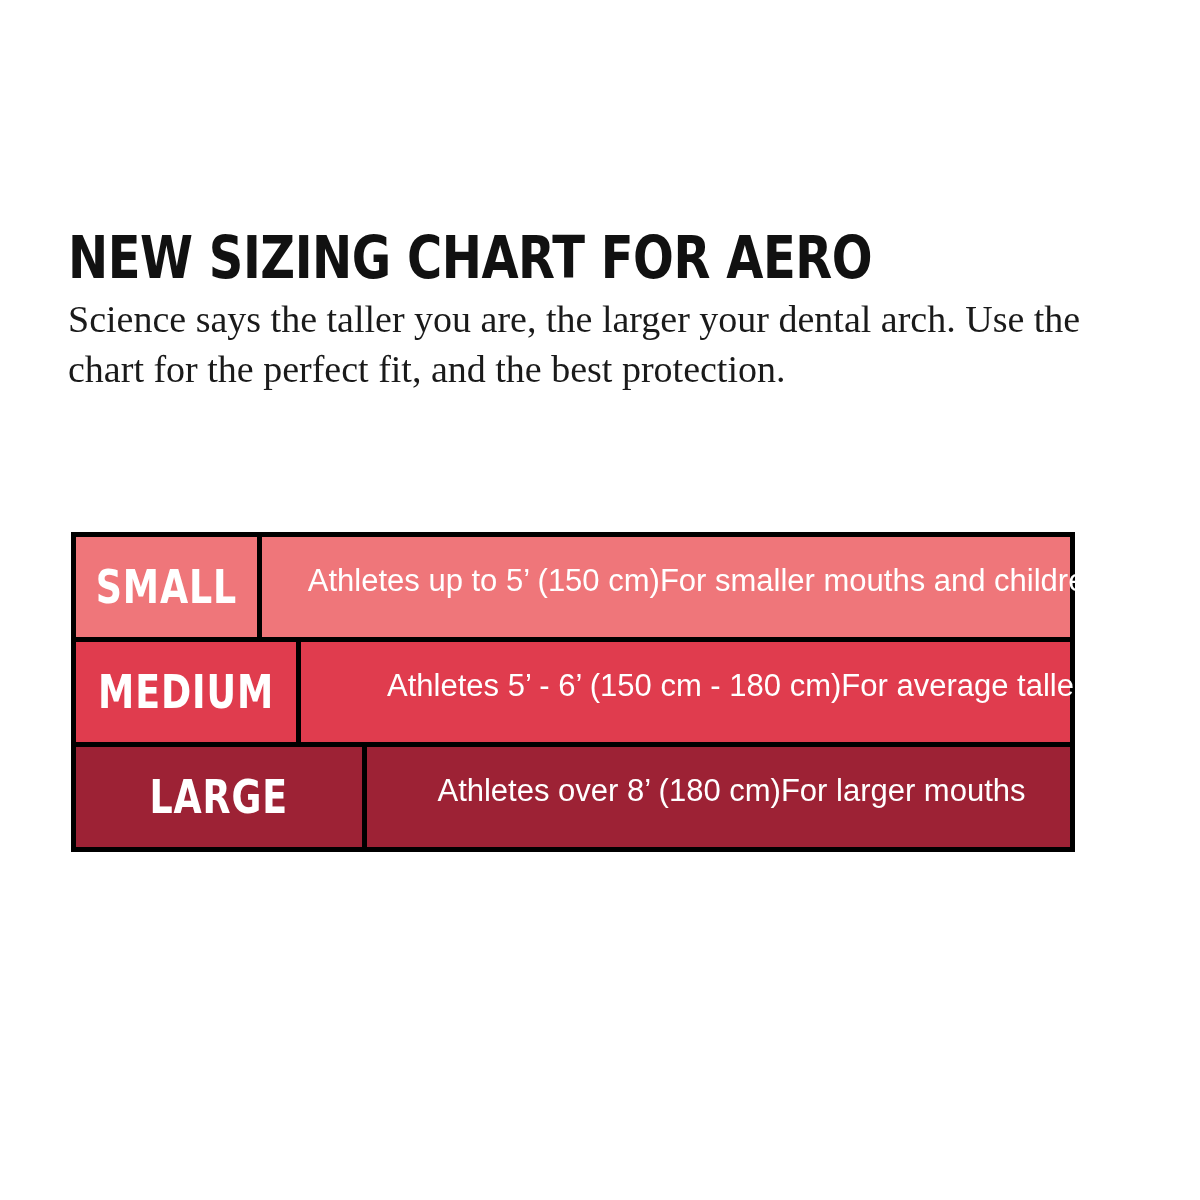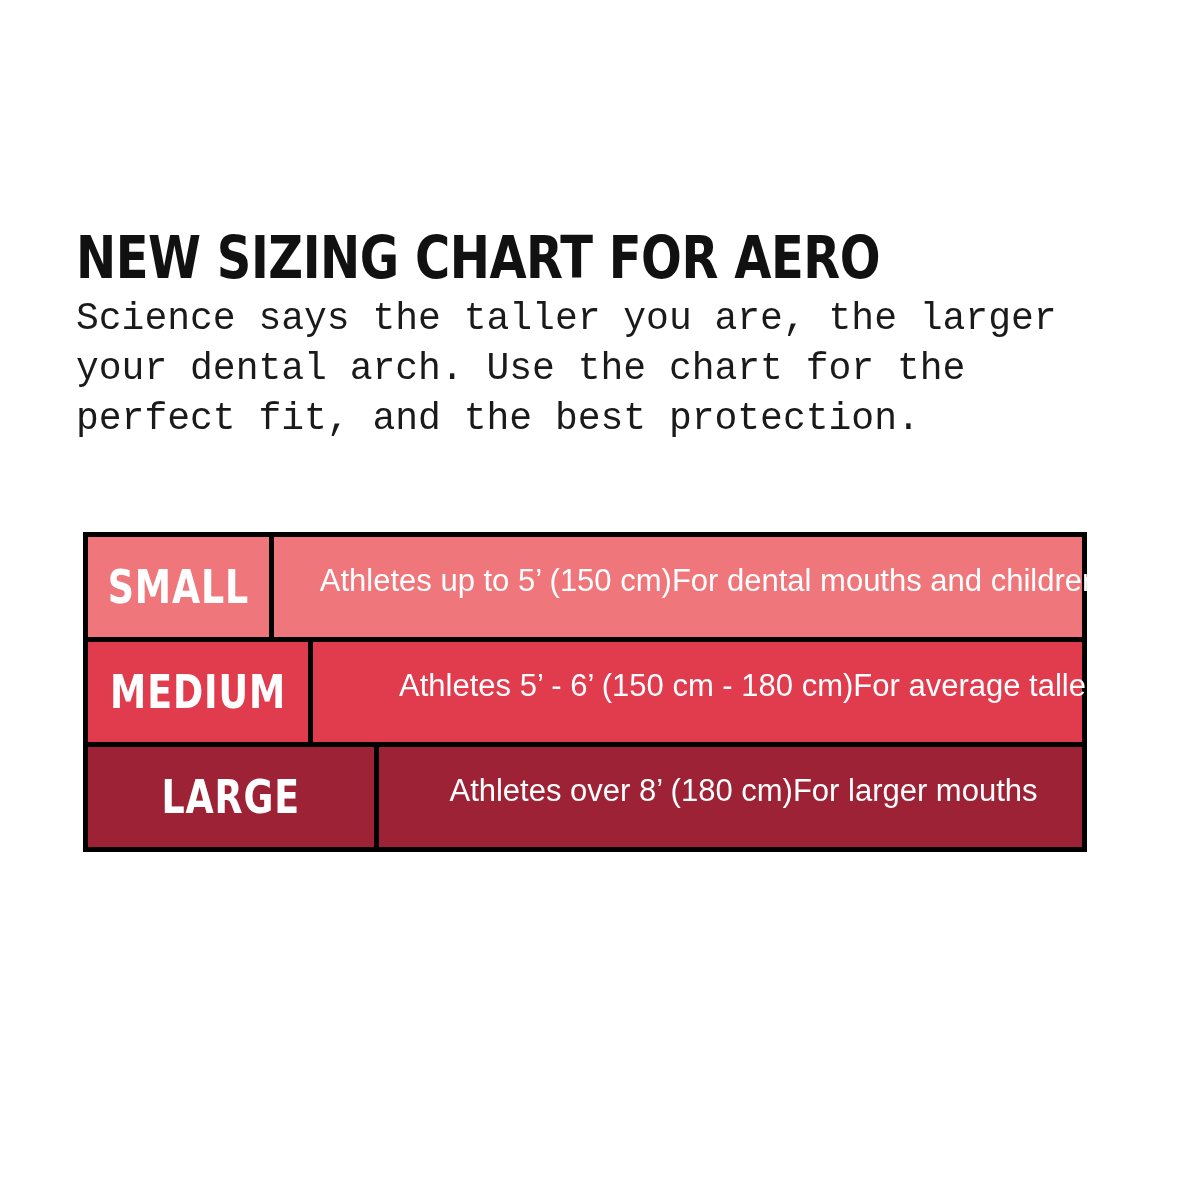--- a/index.html
+++ b/index.html
@@ -15,49 +15,49 @@
     overflow: hidden;
   }
   .page {
     position: relative;
     width: 1200px;
     height: 1200px;
     box-sizing: border-box;
   }
   .content {
     position: absolute;
-    left: 76px;
+    left: 68px;
     top: 228px;
     width: 1016px;
   }
   .title {
     font-family: "DejaVu Sans Condensed", "Liberation Sans Narrow", "Liberation Sans", sans-serif;
     font-weight: 700;
     font-size: 58px;
     line-height: 60px;
     letter-spacing: -0.5px;
     color: #111111;
     margin: 0 0 6px 0;
     transform: scaleX(0.92);
     transform-origin: left top;
     white-space: nowrap;
   }
   .subtitle {
-    font-family: Liberation Mono, monospace;
+    font-family: Liberation Serif, serif;
     font-weight: 400;
     font-size: 38px;
     line-height: 50px;
     color: #1a1a1a;
     margin: 0;
     max-width: 1030px;
   }
 
   .table {
     position: absolute;
-    left: 83px;
+    left: 71px;
     top: 532px;
     width: 1004px;
     border: 5px solid #000000;
     box-sizing: border-box;
   }
   .row {
     display: flex;
     align-items: stretch;
     border-bottom: 5px solid #000000;
   }
@@ -118,21 +118,21 @@
   </div>
 
   <div class="table">
 
     <div class="row row-small">
       <div class="cell-size">
         <span>SMALL</span>
       </div>
       <div class="cell-desc">
         <div class="line">Athletes up to 5’ (150 cm)</div>
-        <div class="line">For dental mouths and children</div>
+        <div class="line">For smaller mouths and children</div>
       </div>
     </div>
 
     <div class="row row-medium">
       <div class="cell-size">
         <span>MEDIUM</span>
       </div>
       <div class="cell-desc">
         <div class="line">Athletes 5’ - 6’ (150 cm - 180 cm)</div>
         <div class="line">For average taller</div>

